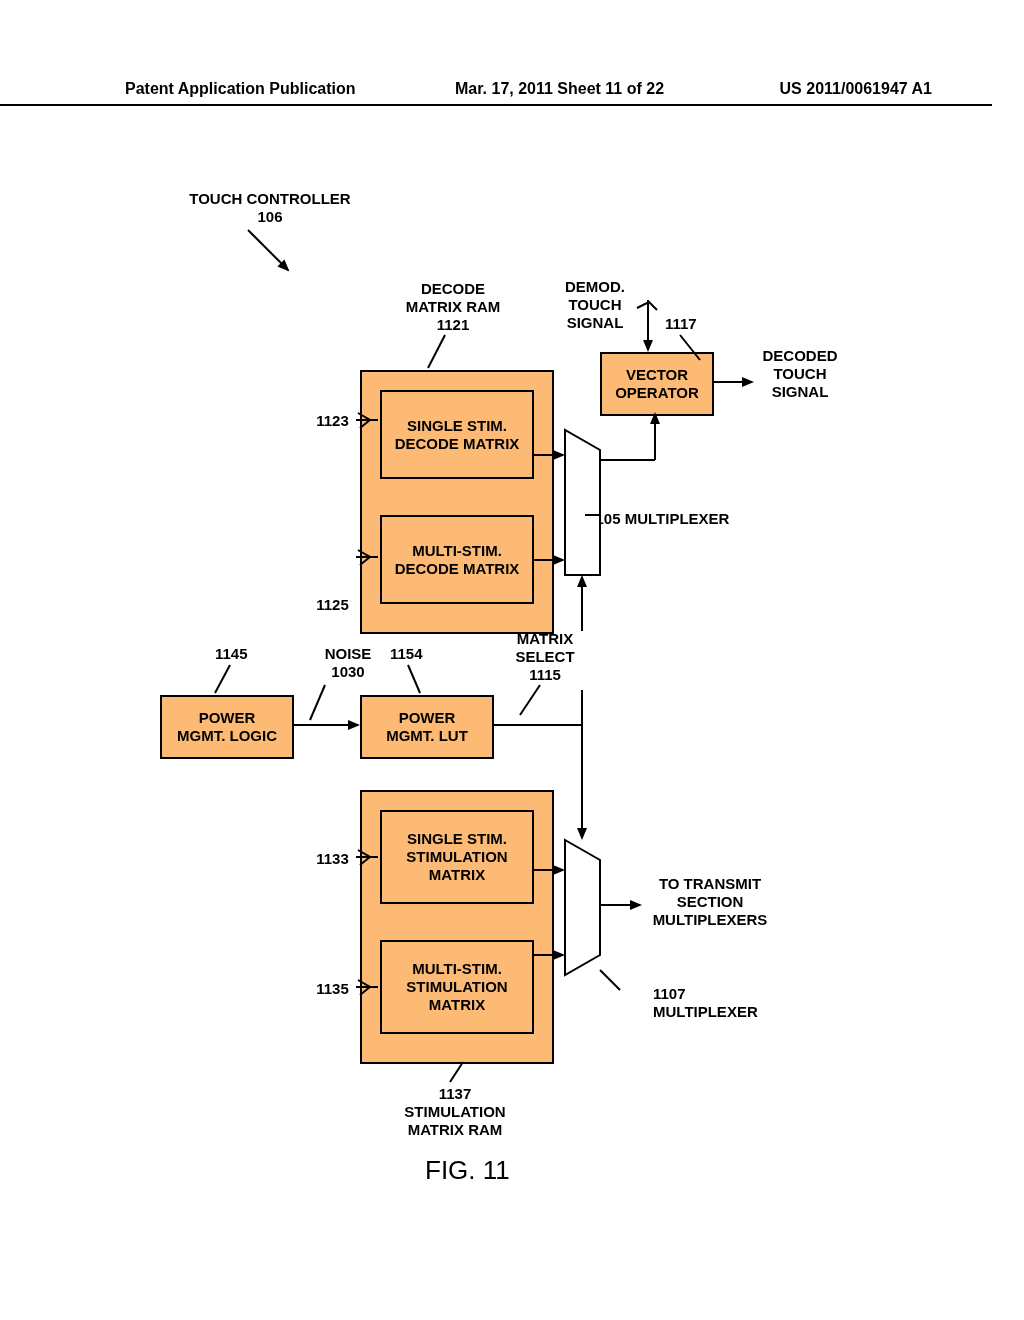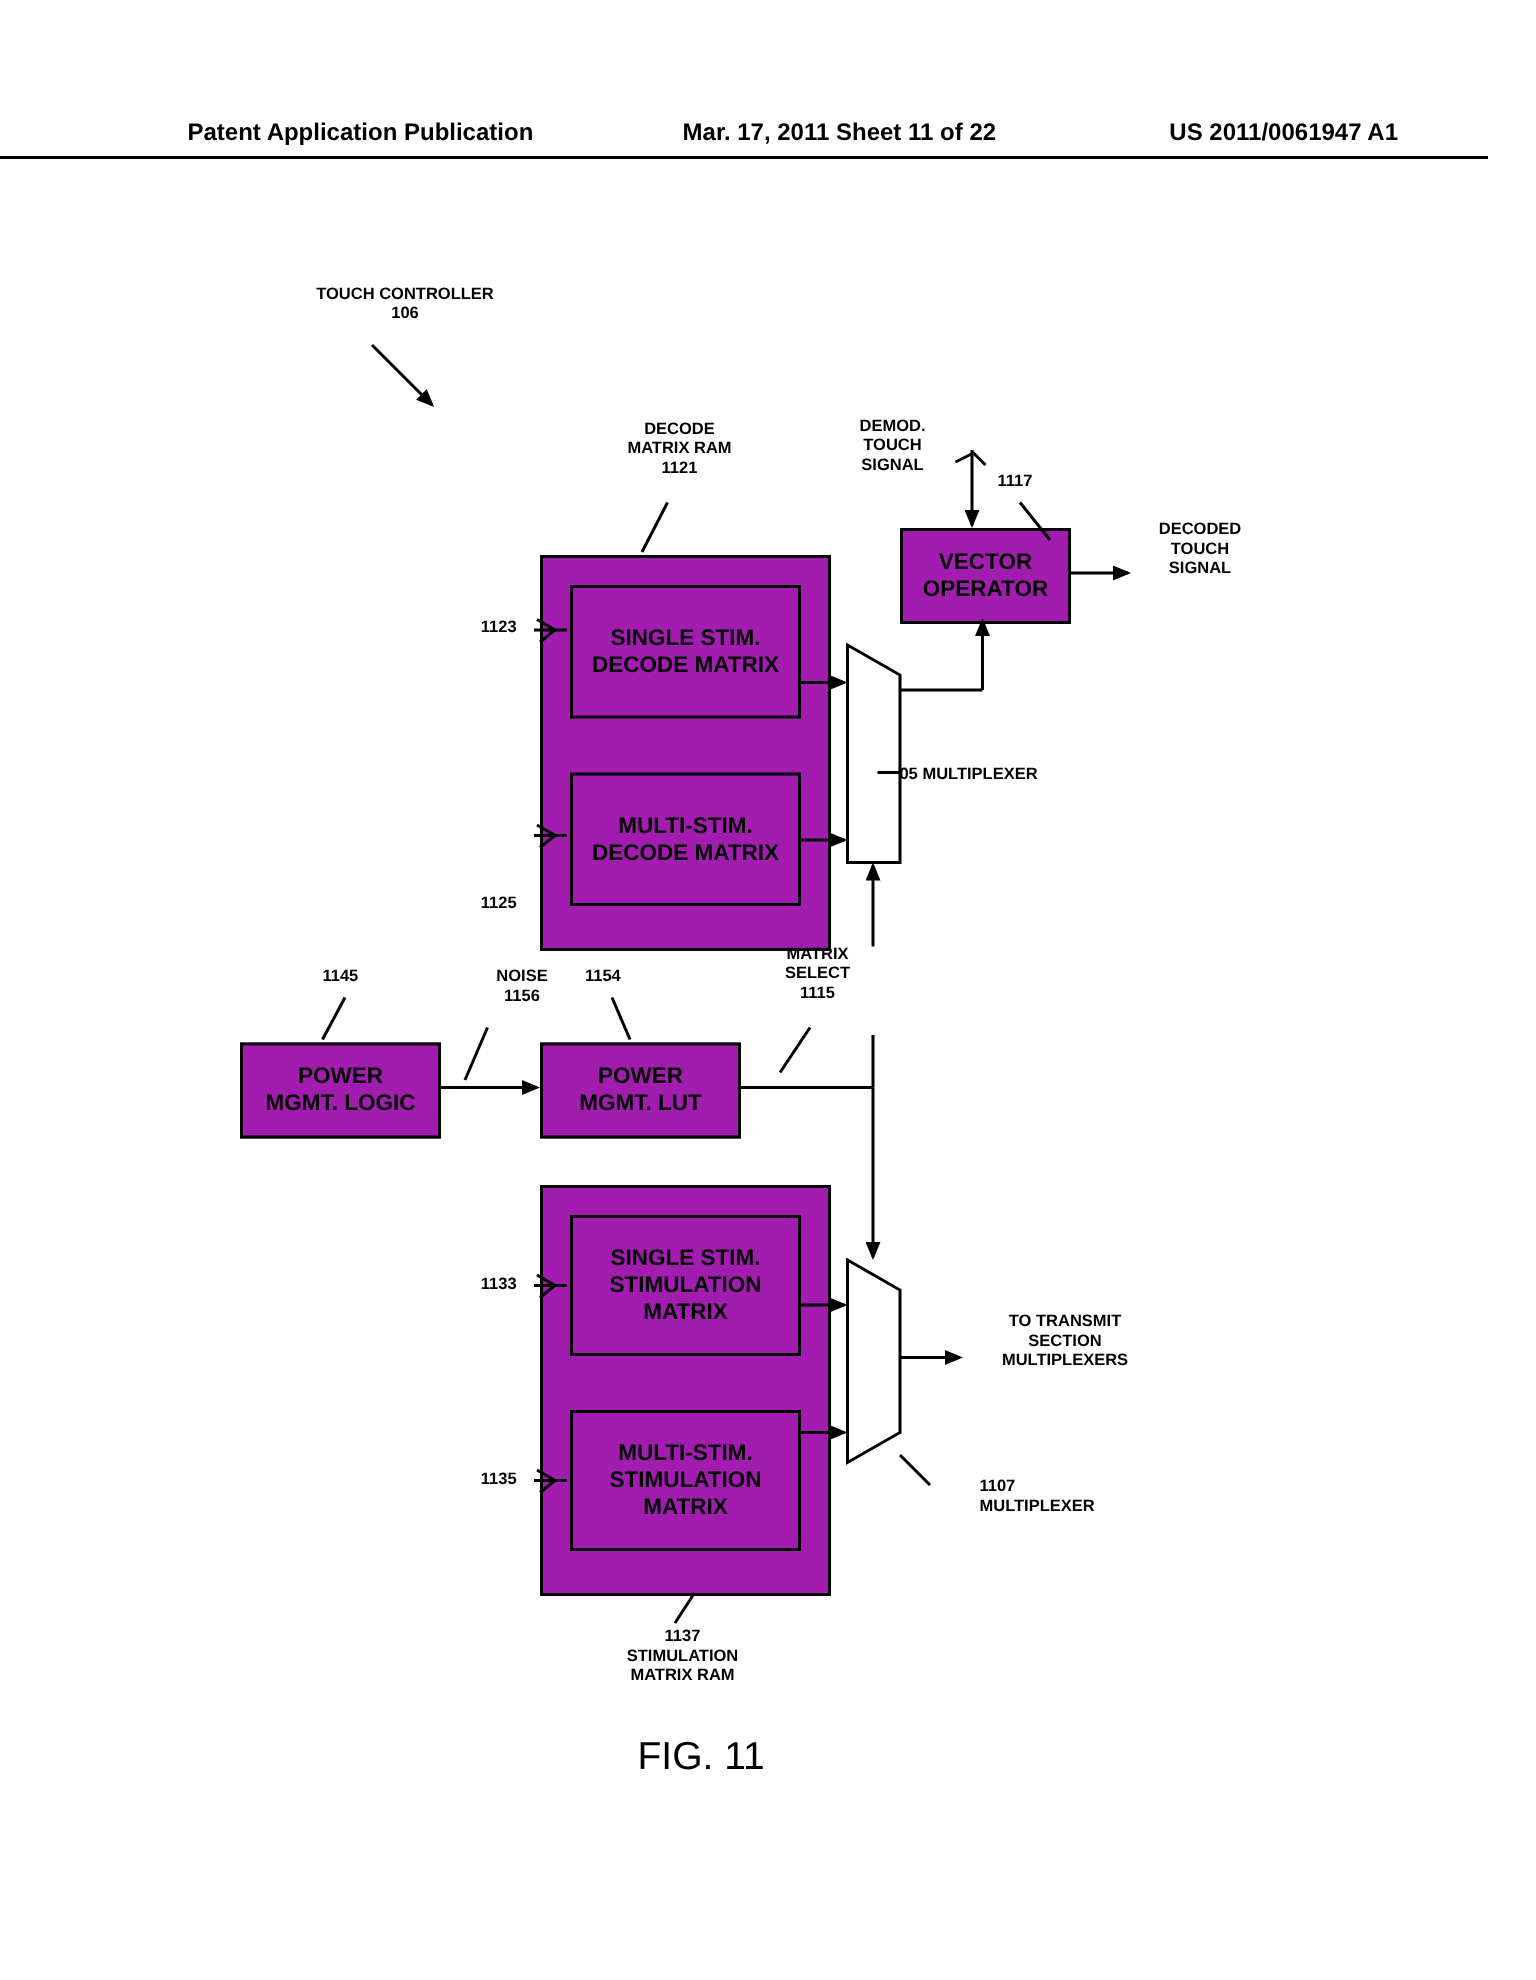--- a/index.html
+++ b/index.html
@@ -29,35 +29,35 @@
     box-sizing: border-box;
   }
   .header span { font-size: 16px; font-weight: bold; }
   .header .mid { font-weight: bold; }
   .header .right { font-weight: bold; padding-left: 16px; }
 
   
   .box {
     position: absolute;
     border: 2px solid #000;
-    background: #a21caf;
+    background: #fdba74;
     text-align: center;
     display: flex;
     flex-direction: column;
     justify-content: center;
     align-items: center;
     font-weight: bold;
     font-size: 15px;
     line-height: 1.2;
   }
   .label {
     position: absolute;
     text-align: center;
     font-weight: bold;
-    font-size: 11px;
+    font-size: 15px;
     line-height: 1.2;
   }
   .label-left { text-align: center; }
   .fig {
     position: absolute;
     font-size: 26px;
     font-weight: normal;
   }
 
   svg { position: absolute; top:0; left:0; }
@@ -128,21 +128,21 @@
   <div class="label" style="left:505px; top:630px; width:80px;">
     <span>MATRIX</span><br>
     <span>SELECT</span><br>
     <span>1115</span>
   </div>
 
   <div class="label" style="left:215px; top:645px;">1145</div>
 
   <div class="label" style="left:313px; top:645px; width:70px;">
     <span>NOISE</span><br>
-    <span>1156</span>
+    <span>1030</span>
   </div>
 
   <div class="label" style="left:390px; top:645px;">1154</div>
 
   <div class="box" style="left:160px; top:695px; width:130px; height:60px;">
     <span>POWER</span>
     <span>MGMT. LOGIC</span>
   </div>
 
   <div class="box" style="left:360px; top:695px; width:130px; height:60px;">

